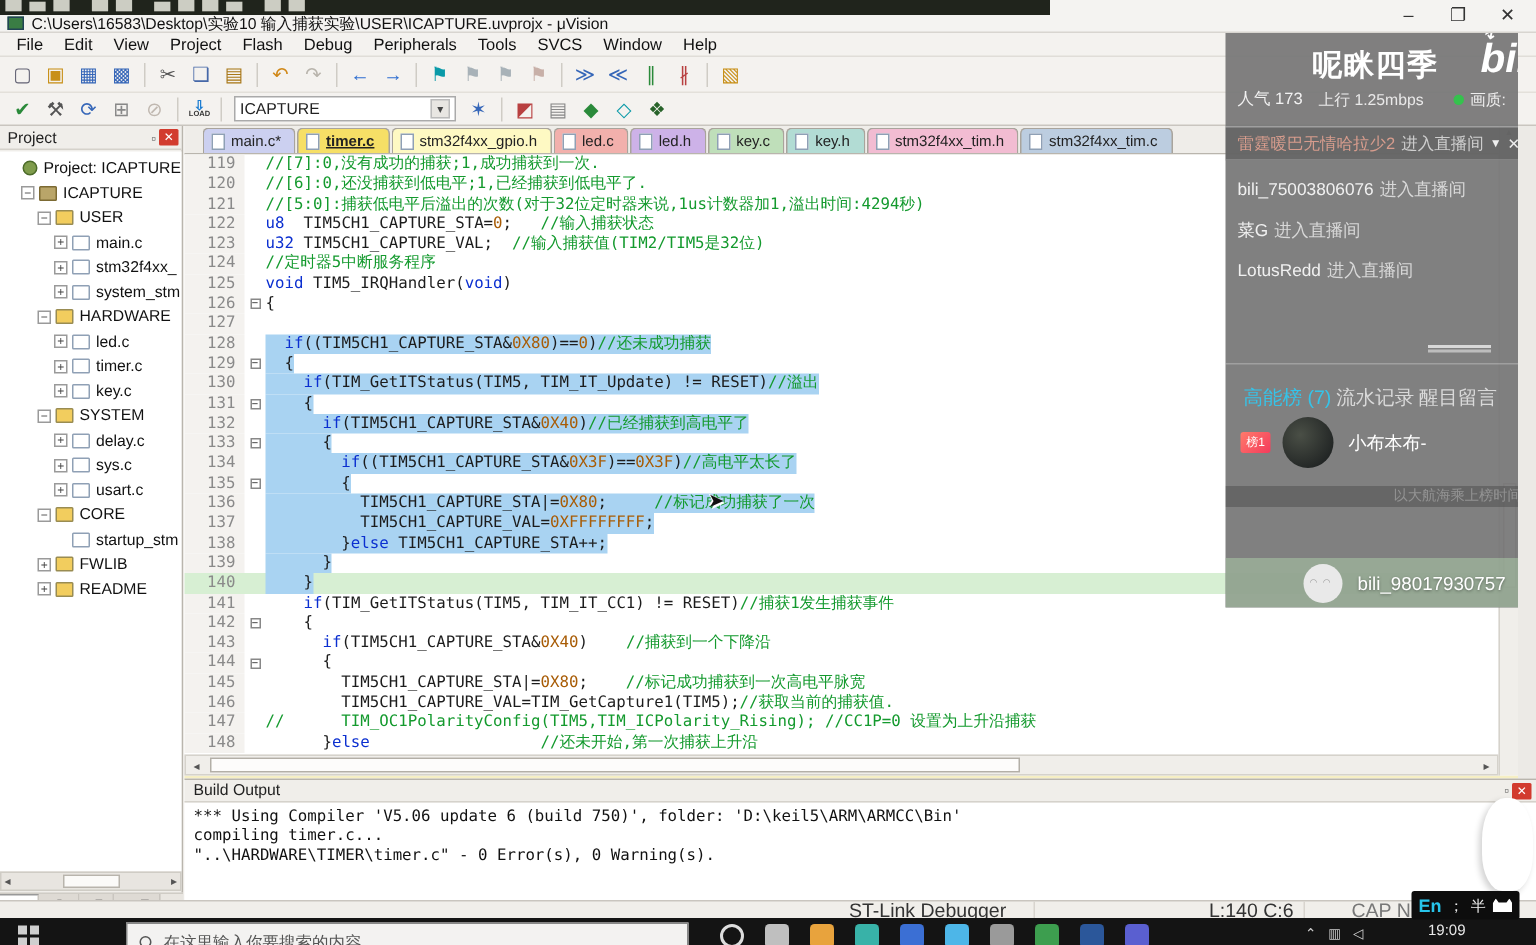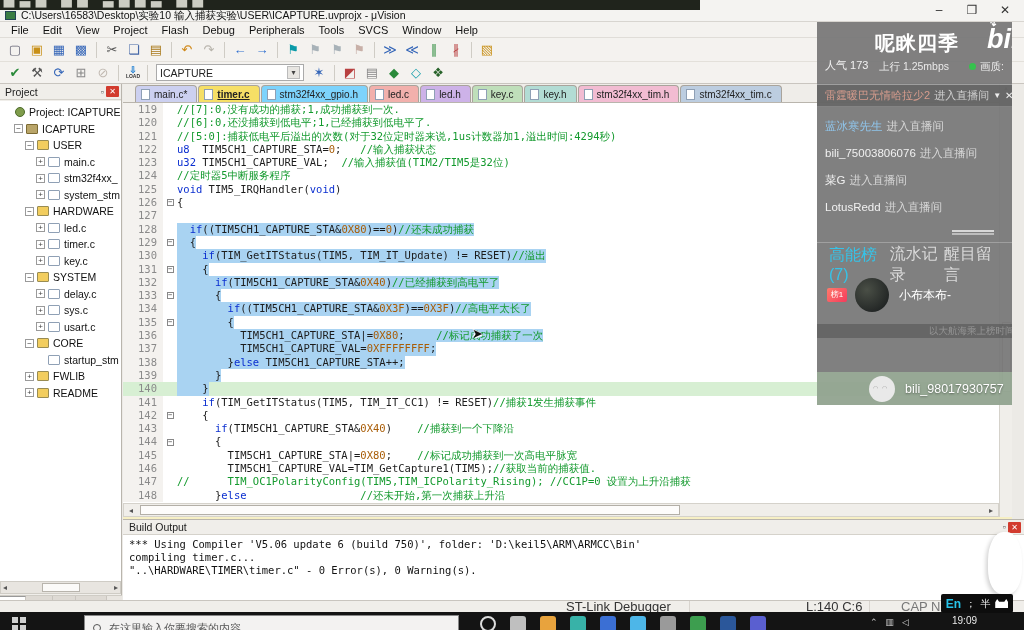--- a/index.html
+++ b/index.html
@@ -125,21 +125,21 @@
   #ov-logo::before{content:"↯";position:absolute;left:2px;top:-7px;font-size:10px;font-style:normal;}
   #ov-pinned{height:22px;display:flex;align-items:center;background:rgba(92,92,92,.65);padding:0 4px 0 8px;font-size:11px;white-space:nowrap;border-bottom:1px solid rgba(255,255,255,.18);}
   #ov-pinned .nm{color:#d69c8d;margin-right:4px;}
   #ov-pinned .ac{color:#cfcfcf;flex:1;}
   #ov-pinned .caret{color:#eee;font-size:8px;margin:0 4px;}
   #ov-pinned .x{color:#eee;font-size:10px;}
   #ov-msgs{height:135px;position:relative;padding-top:6px;}
   .msg{padding:6px 8px 6px 8px;font-size:11.5px;white-space:nowrap;}
   .msg .ac{color:#d8d8d8;margin-left:4px;}
   #ov-scrollgrip{position:absolute;right:18px;top:208px;width:42px;height:2px;background:#d8d8d8;box-shadow:0 3px 0 #bdbdbd;}
-  #ov-tabs{height:26px;display:flex;align-items:center;justify-content:space-between;padding:18px 14px 0 12px;border-top:1px solid rgba(255,255,255,.25);font-size:16px;}
+  #ov-tabs{height:26px;display:flex;align-items:center;justify-content:space-between;padding:18px 14px 0 12px;border-top:1px solid rgba(255,255,255,.25);font-size:13px;}
   #ov-tabs .otab{color:#d9d9d9;}
   #ov-tabs .otab.active{color:#35c3e8;}
   #ov-note{padding:8px 0 0 12px;font-size:10.5px;color:#c9c9c9;}
   #ov-note .qi{display:inline-block;width:11px;height:11px;border:1px solid #c9c9c9;border-radius:50%;font-size:8px;line-height:11px;text-align:center;margin-left:4px;color:#c9c9c9;}
   #ov-rank{display:flex;align-items:center;padding:10px 12px 0 10px;}
   .rbadge{width:20px;height:14px;background:linear-gradient(135deg,#ff7a6b,#f43b5c);color:#fff;font-size:8px;line-height:14px;text-align:center;border-radius:2px;margin-right:8px;}
   .ravatar{width:34px;height:34px;border-radius:50%;background:radial-gradient(circle at 35% 35%,#4a4f46,#15181a);margin-right:10px;flex:none;}
   #ov-rank .rname{font-size:12px;color:#fff;}
   #ov-faint{margin-top:12px;height:14px;background:rgba(70,70,70,.45);color:rgba(220,220,220,.38);font-size:9.5px;line-height:14px;padding-left:112px;white-space:nowrap;}
   #ov-bottom{position:absolute;left:0;bottom:0;width:100%;height:33px;background:rgba(170,200,165,.55);display:flex;align-items:center;padding-left:52px;}
@@ -362,21 +362,21 @@
   <div id="editor">
     <div id="tabstrip">
         <span class="ftab" style="background: rgb(204, 208, 240);">
           <span class="fico"></span>
           <span>main.c*</span>
         </span>
         <span class="ftab active" style="background: rgb(246, 223, 102);">
           <span class="fico"></span>
           <span>timer.c</span>
         </span>
-        <span class="ftab" style="background: #7dd3fc;">
+        <span class="ftab" style="background: #fef9c3;">
           <span class="fico"></span>
           <span>stm32f4xx_gpio.h</span>
         </span>
         <span class="ftab" style="background: rgb(242, 176, 172);">
           <span class="fico"></span>
           <span>led.c</span>
         </span>
         <span class="ftab" style="background: rgb(205, 178, 232);">
           <span class="fico"></span>
           <span>led.h</span>
@@ -510,21 +510,20 @@
       <span id="ov-quality">画质:</span>
       <span id="ov-logo">bili</span>
     </div>
     <div id="ov-pinned">
       <span class="nm">雷霆暖巴无情哈拉少2</span>
       <span class="ac">进入直播间</span>
       <span class="caret">▼</span>
       <span class="x">✕</span>
     </div>
     <div id="ov-msgs">
-        <div class="msg"><span style="color: rgb(143, 196, 234);">蓝冰寒先生</span><span class="ac">进入直播间</span></div>
         <div class="msg"><span style="color: rgb(240, 240, 240);">bili_75003806076</span><span class="ac">进入直播间</span></div>
         <div class="msg"><span style="color: rgb(240, 240, 240);">菜G</span><span class="ac">进入直播间</span></div>
         <div class="msg"><span style="color: rgb(240, 240, 240);">LotusRedd</span><span class="ac">进入直播间</span></div>
       </div>
     <div id="ov-scrollgrip"></div>
     <div id="ov-tabs">
         <span class="otab active">高能榜 (7)</span>
         <span class="otab">流水记录</span>
         <span class="otab">醒目留言</span>
       </div>

